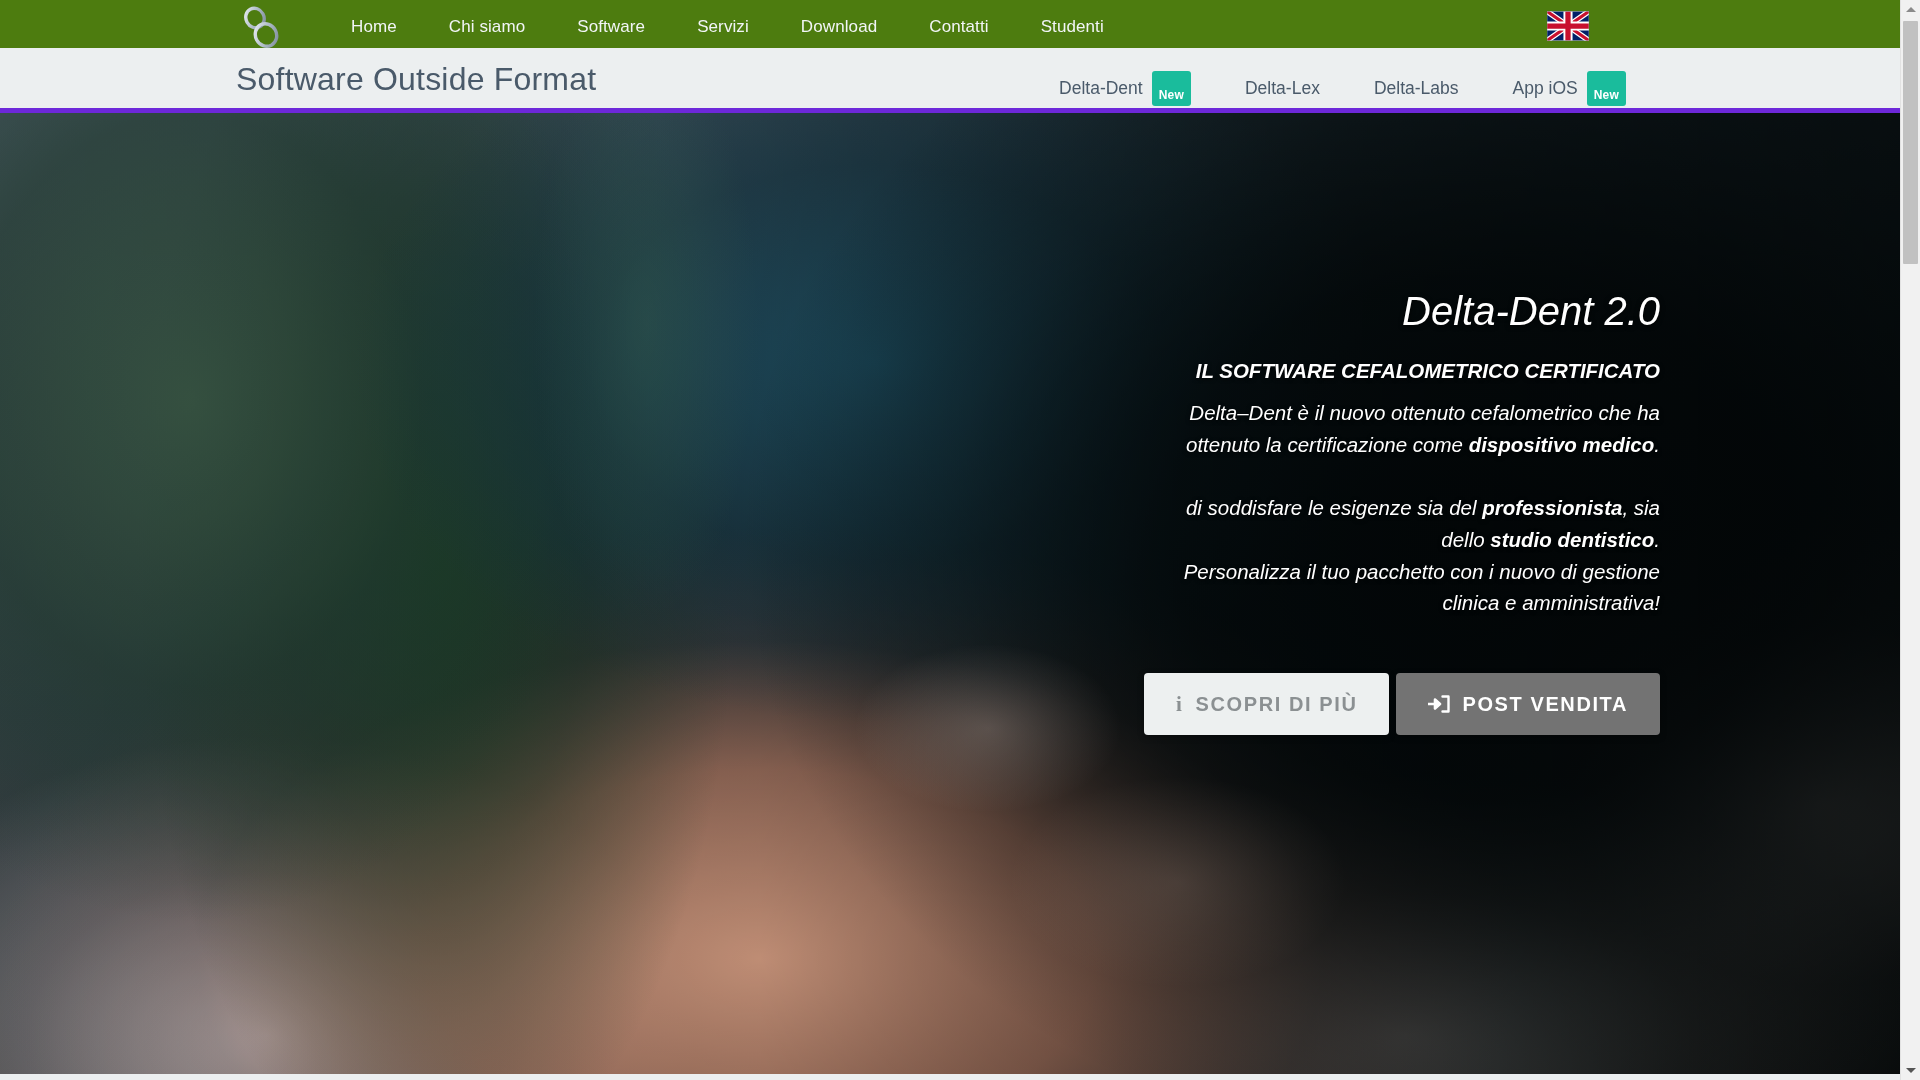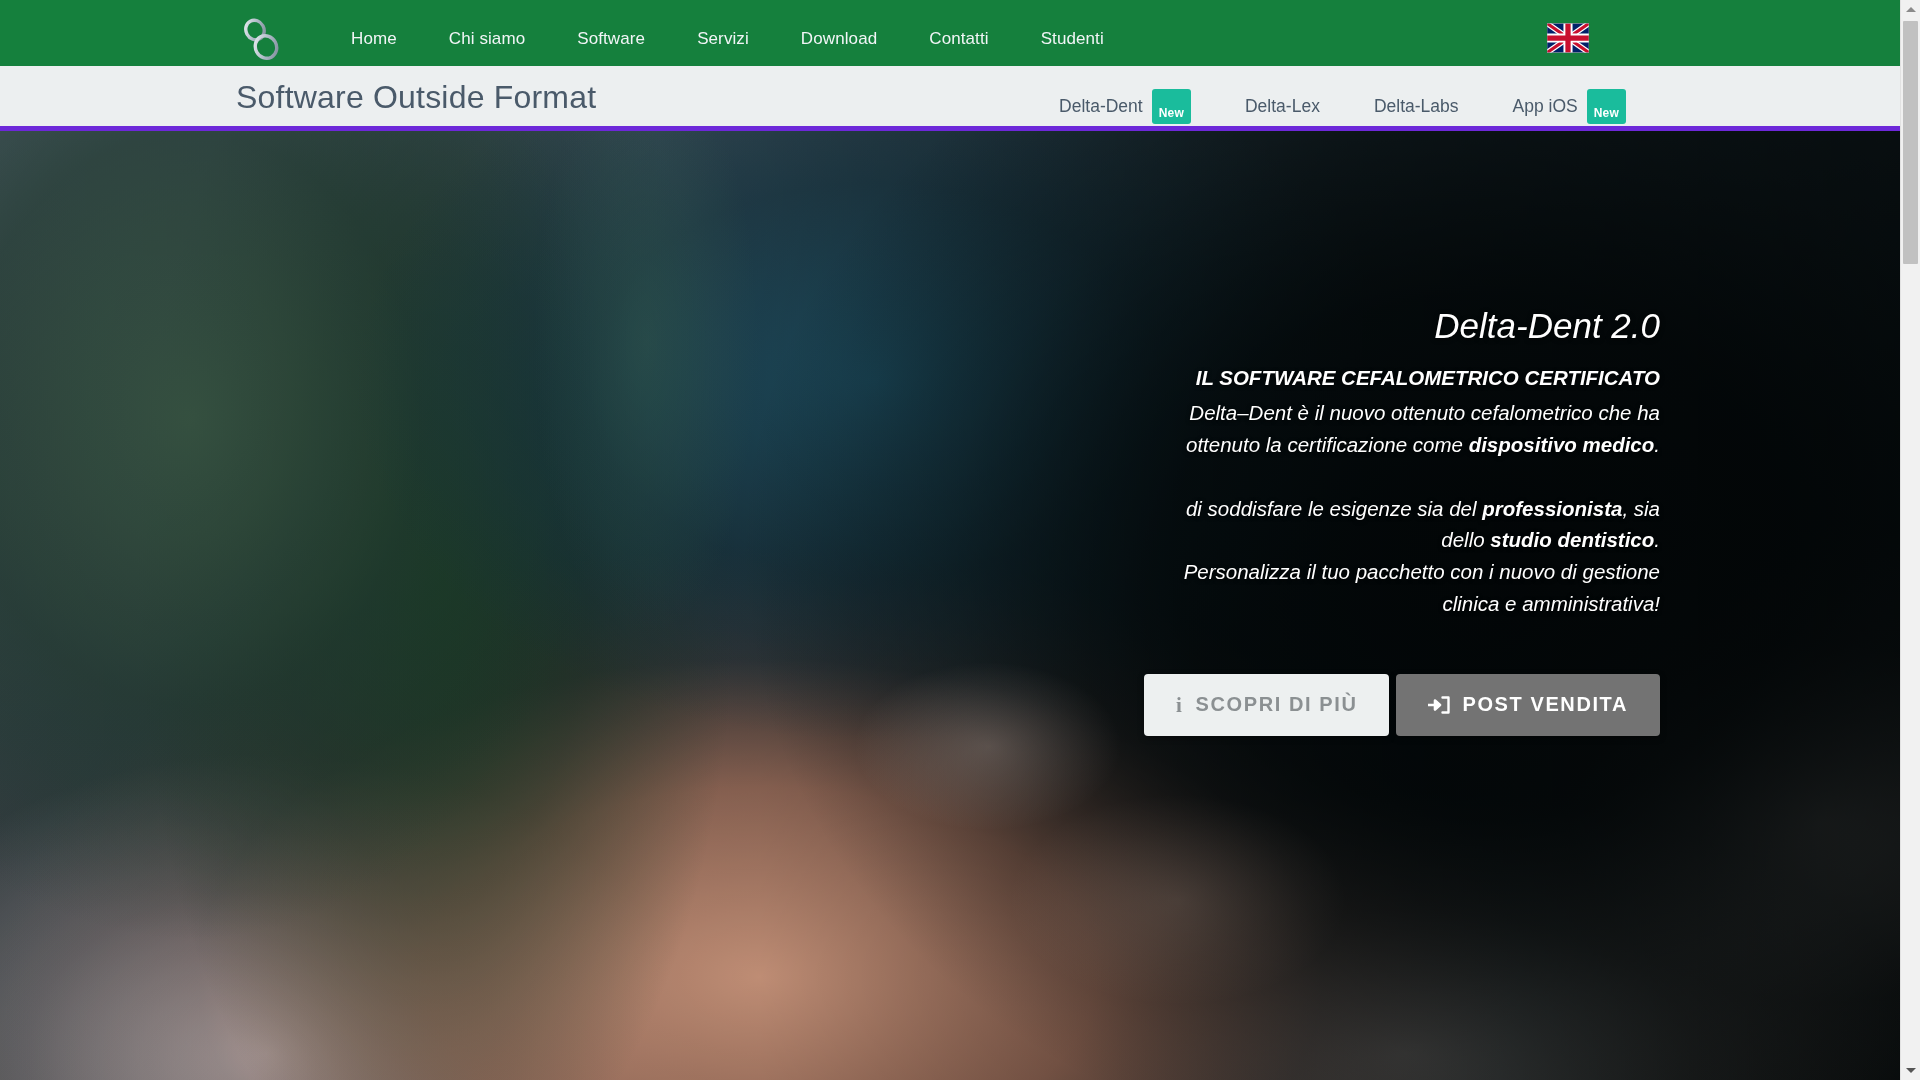--- a/index.html
+++ b/index.html
@@ -26,24 +26,24 @@
     left: 0; top: 0;
     width: 1900px;
     height: 1080px;
     overflow: hidden;
     background: #eceff0;
   }
 
   
   .topbar {
     position: relative;
-    height: 66px;
-    background: #15803d;
-    display: flex;
-    align-items: flex-end;
+    height: 48px;
+    background: #4d7c0f;
+    display: flex;
+    align-items: flex-start;
   }
   .topbar-inner {
     position: relative;
     width: 1900px;
     height: 54px;
     display: flex;
     align-items: center;
   }
   .logo-mark {
     position: absolute;
@@ -185,34 +185,34 @@
 
   .hero-content {
     position: absolute;
     right: 240px;
     top: 176px;
     width: 700px;
     text-align: right;
     color: #ffffff;
   }
   .hero-title {
-    font-size: 35px;
+    font-size: 40px;
     font-style: italic;
     font-weight: 400;
     line-height: 1.1;
-    margin-bottom: 16px;
+    margin-bottom: 22px;
     text-shadow: 0 1px 5px rgba(0,0,0,.75);
     white-space: nowrap;
   }
   .hero-lead {
     font-size: 20.5px;
     font-style: italic;
     font-weight: bold;
     line-height: 1.55;
-    margin-bottom: 4px;
+    margin-bottom: 10px;
     text-shadow: 0 1px 4px rgba(0,0,0,.8);
   }
   .hero-body {
     font-size: 20.5px;
     font-style: italic;
     line-height: 1.55;
     text-shadow: 0 1px 4px rgba(0,0,0,.8);
   }
   .hero-body b { font-weight: bold; }
 

